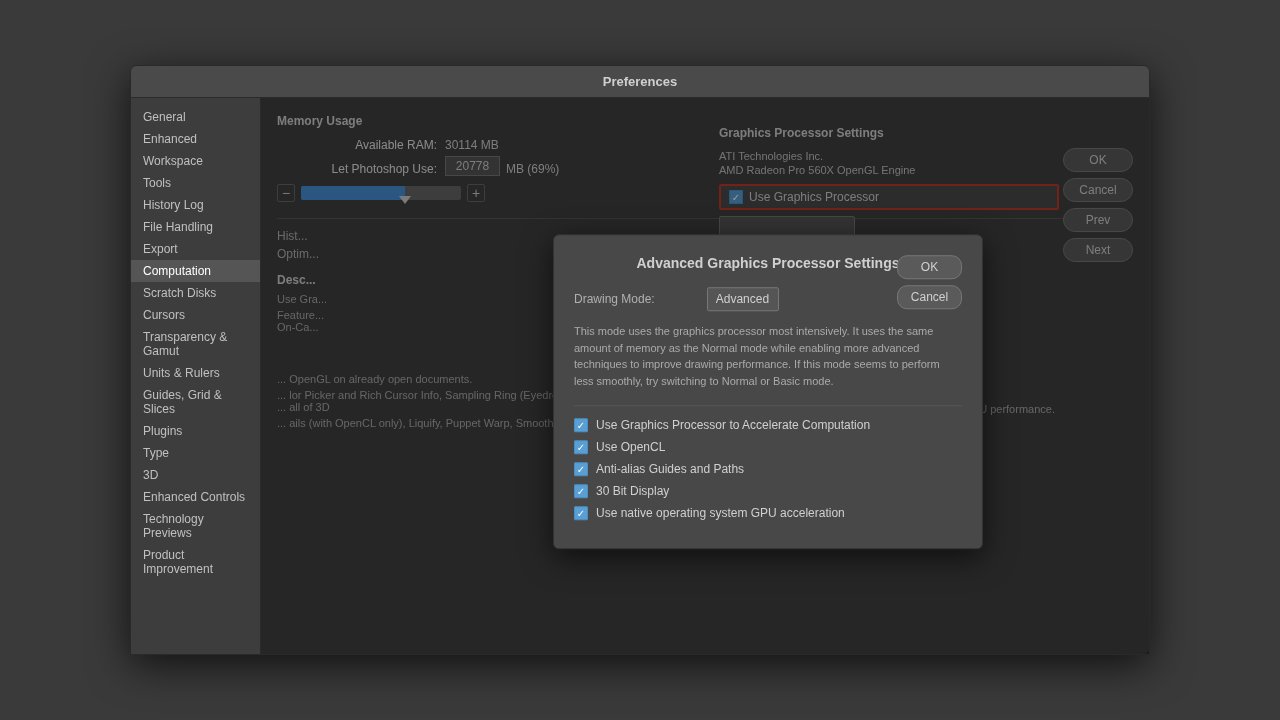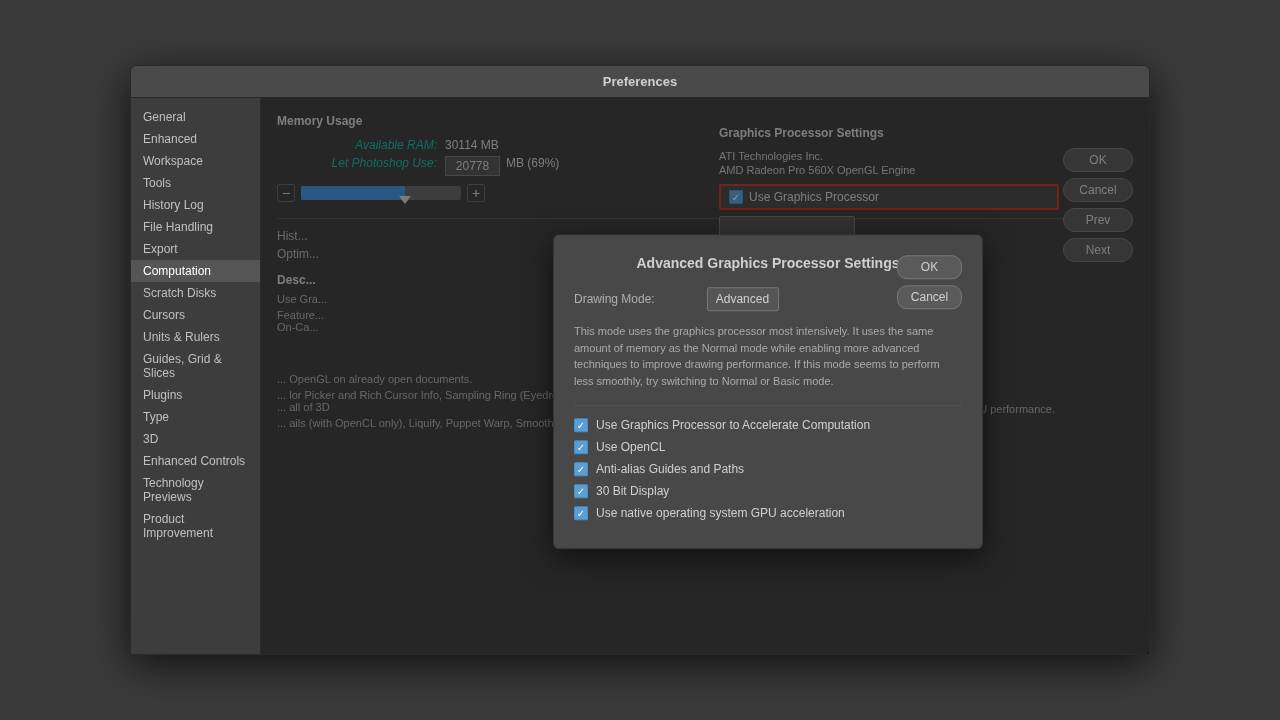--- a/index.html
+++ b/index.html
@@ -75,22 +75,21 @@
     .memory-row {
       display: flex;
       align-items: center;
       margin-bottom: 4px;
       font-size: 12px;
     }
     .memory-label {
       width: 160px;
       text-align: right;
       margin-right: 8px;
-      color: #14b8a6;
-      font-style: italic;
+      color: #e5e5e5;
     }
     .memory-value { color: #d0d0d0; }
     .slider-row {
       display: flex;
       align-items: center;
       margin-top: 6px;
     }
     .slider-btn {
       background: none;
       border: 1px solid #666;
@@ -125,21 +124,21 @@
       left: 65%;
       transform: translateX(-50%);
       width: 0;
       height: 0;
       border-left: 6px solid transparent;
       border-right: 6px solid transparent;
       border-top: 8px solid #ccc;
     }
     .let-use-row {
       display: flex;
-      align-items: flex-start;
+      align-items: flex-end;
       margin-bottom: 8px;
     }
     .input-field {
       background: #555;
       border: 1px solid #777;
       color: #d0d0d0;
       padding: 2px 4px;
       font-size: 12px;
       width: 55px;
       text-align: center;
@@ -387,20 +386,23 @@
       <div class="sidebar-item active">
         <span>Computation</span>
       </div>
       <div class="sidebar-item">
         <span>Scratch Disks</span>
       </div>
       <div class="sidebar-item">
         <span>Cursors</span>
       </div>
       <div class="sidebar-item">
+        <span>Transparency &amp; Gamut</span>
+      </div>
+      <div class="sidebar-item">
         <span>Units &amp; Rulers</span>
       </div>
       <div class="sidebar-item">
         <span>Guides, Grid &amp; Slices</span>
       </div>
       <div class="sidebar-item">
         <span>Plugins</span>
       </div>
       <div class="sidebar-item">
         <span>Type</span>

